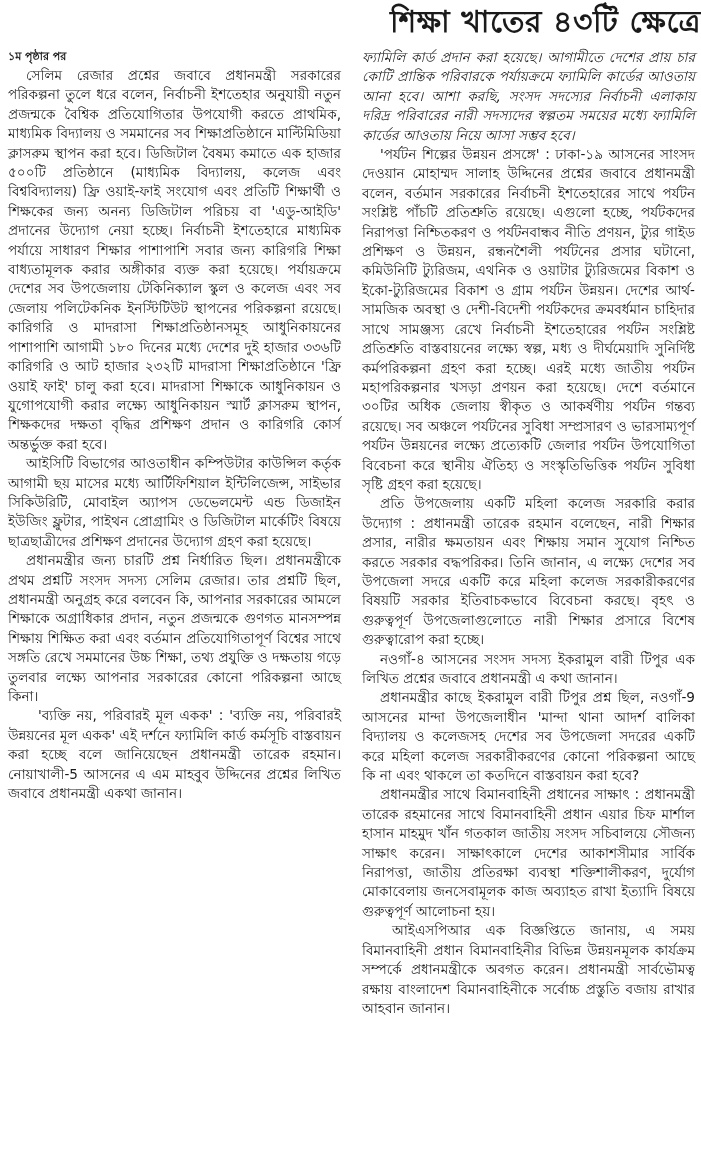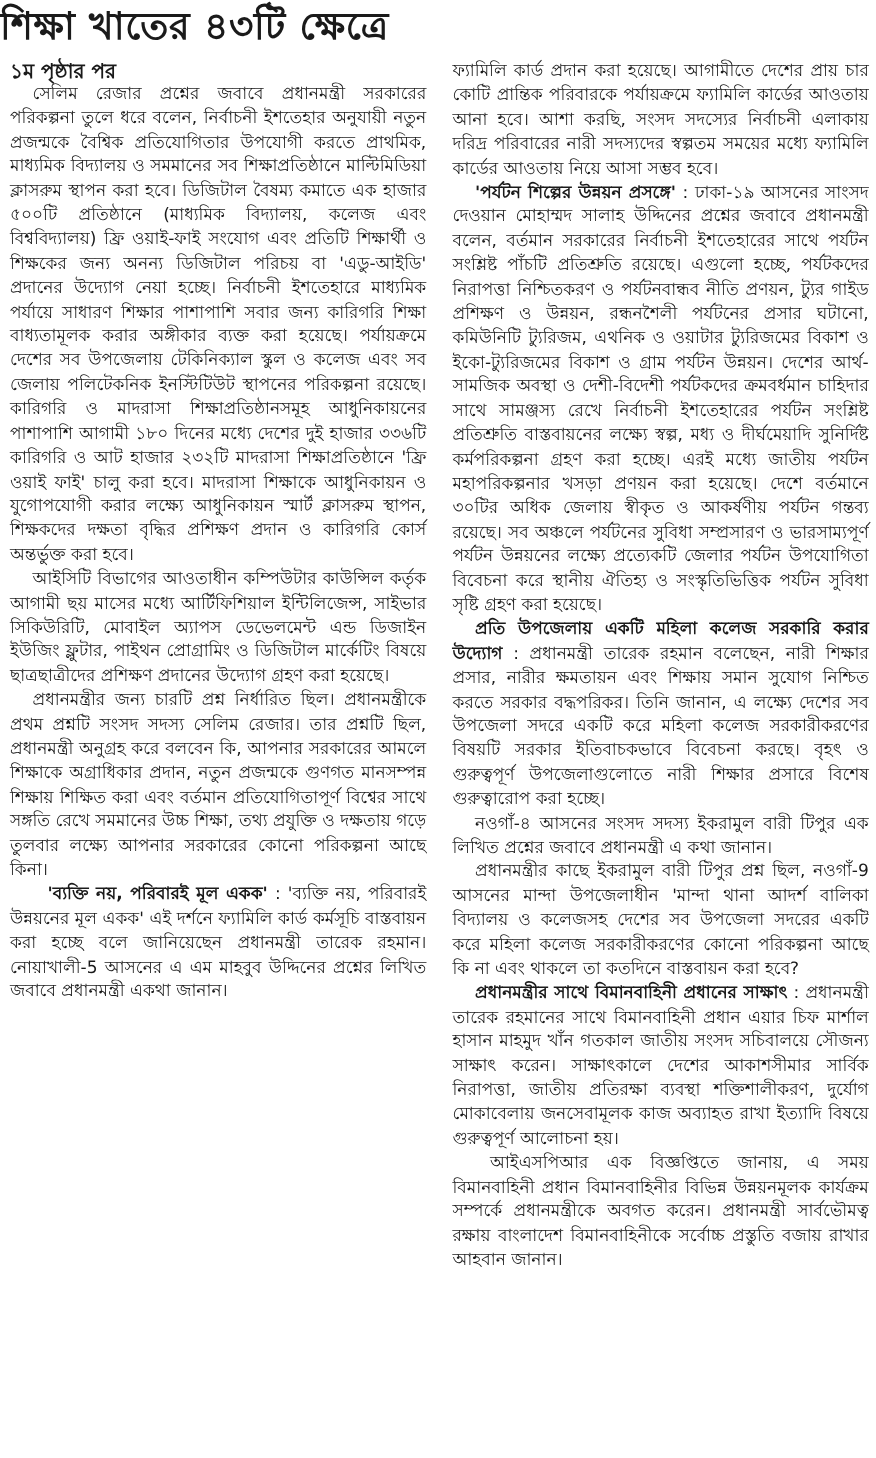--- a/index.html
+++ b/index.html
@@ -2,21 +2,21 @@
 <html><head>
 <meta charset="utf-8">
 <style>
   html, body { margin: 0; padding: 0; background: #ffffff; }
   body {
     width: 701px; height: 1166px; overflow: hidden;
     font-family: "DejaVu Sans", sans-serif;
     color: #1a1a1a;
   }
   .headline {
-    text-align: left;
+    text-align: right;
     font-size: 30px;
     font-weight: bold;
     line-height: 40px;
     height: 40px;
     margin: 2px 0 0 0;
     letter-spacing: 0.5px;
   }
   .columns {
     display: flex;
     justify-content: space-between;
@@ -25,29 +25,29 @@
   .col {
     width: 333px;
     font-size: 13.6px;
     line-height: 19.4px;
     text-align: justify;
   }
   .col p {
     margin: 0;
     text-indent: 18px;
   }
-  .col p.noindent { text-indent: 0; }
+  .col p.noindent { text-indent: 0; font-style: italic; }
   .col p.subindent { text-indent: 30px; }
   .continued {
-    font-size: 16px;
+    font-size: 11px;
     font-weight: bold;
     margin: 6px 0 0 0;
     line-height: 18px;
   }
-  .sub { font-weight: bold; }
+  .sub { font-weight: normal; }
 </style>
 </head>
 <body>
 
 <h1 class="headline">শিক্ষা খাতের ৪৩টি ক্ষেত্রে</h1>
 
 <div class="columns">
   <div class="col">
     <div class="continued">১ম পৃষ্ঠার পর</div>
     <p><span>সেলিম রেজার প্রশ্নের জবাবে প্রধানমন্ত্রী সরকারের পরিকল্পনা তুলে ধরে বলেন, নির্বাচনী ইশতেহার অনুযায়ী নতুন প্রজন্মকে বৈশ্বিক প্রতিযোগিতার উপযোগী করতে প্রাথমিক, মাধ্যমিক বিদ্যালয় ও সমমানের সব শিক্ষাপ্রতিষ্ঠানে মাল্টিমিডিয়া ক্লাসরুম স্থাপন করা হবে। ডিজিটাল বৈষম্য কমাতে এক হাজার ৫০০টি প্রতিষ্ঠানে (মাধ্যমিক বিদ্যালয়, কলেজ এবং বিশ্ববিদ্যালয়) ফ্রি ওয়াই-ফাই সংযোগ এবং প্রতিটি শিক্ষার্থী ও শিক্ষকের জন্য অনন্য ডিজিটাল পরিচয় বা 'এডু-আইডি' প্রদানের উদ্যোগ নেয়া হচ্ছে। নির্বাচনী ইশতেহারে মাধ্যমিক পর্যায়ে সাধারণ শিক্ষার পাশাপাশি সবার জন্য কারিগরি শিক্ষা বাধ্যতামূলক করার অঙ্গীকার ব্যক্ত করা হয়েছে। পর্যায়ক্রমে দেশের সব উপজেলায় টেকিনিক্যাল স্কুল ও কলেজ এবং সব জেলায় পলিটেকনিক ইনস্টিটিউট স্থাপনের পরিকল্পনা রয়েছে। কারিগরি ও মাদরাসা শিক্ষাপ্রতিষ্ঠানসমূহ আধুনিকায়নের পাশাপাশি আগামী ১৮০ দিনের মধ্যে দেশের দুই হাজার ৩৩৬টি কারিগরি ও আট হাজার ২৩২টি মাদরাসা শিক্ষাপ্রতিষ্ঠানে 'ফ্রি ওয়াই ফাই' চালু করা হবে। মাদরাসা শিক্ষাকে আধুনিকায়ন ও যুগোপযোগী করার লক্ষ্যে আধুনিকায়ন স্মার্ট ক্লাসরুম স্থাপন, শিক্ষকদের দক্ষতা বৃদ্ধির প্রশিক্ষণ প্রদান ও কারিগরি কোর্স অন্তর্ভুক্ত করা হবে।</span></p>

